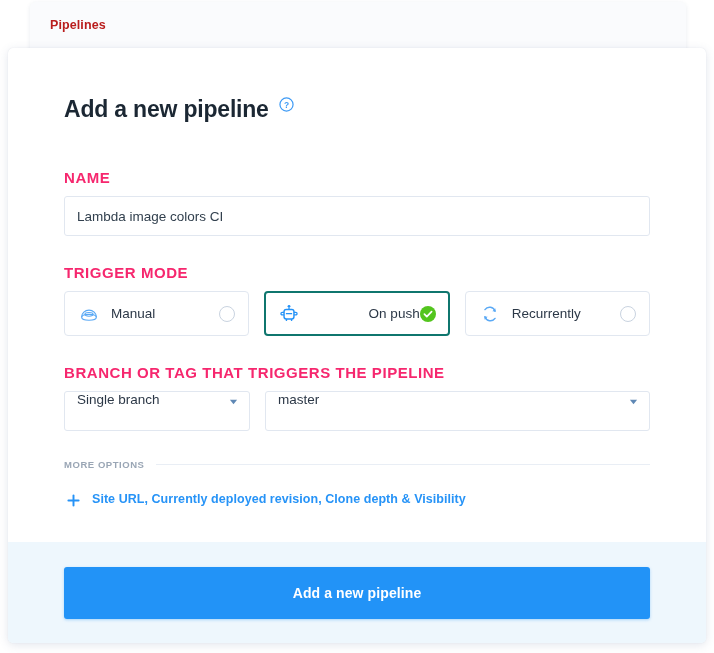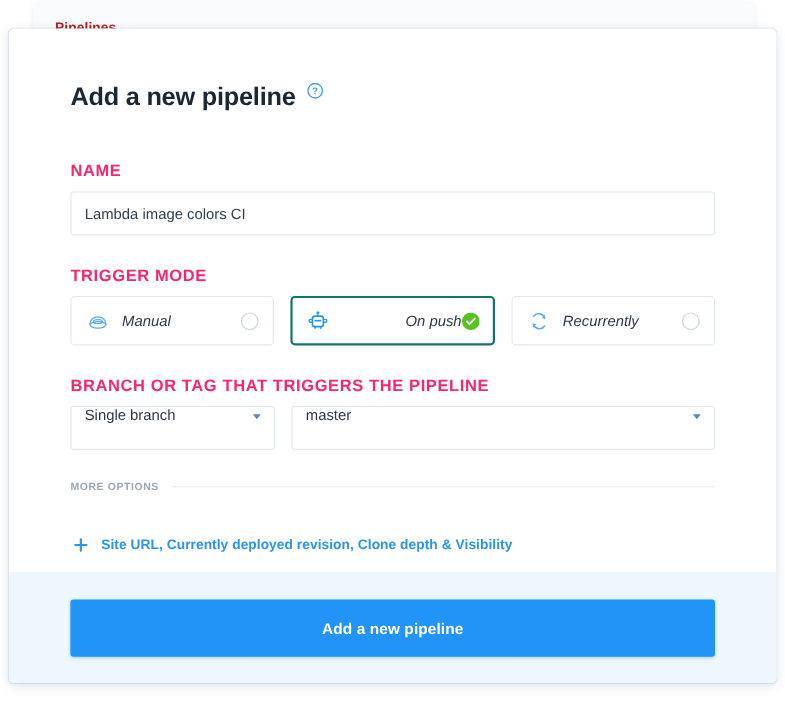--- a/index.html
+++ b/index.html
@@ -42,21 +42,21 @@
     color: #b91c1c;
     letter-spacing: .1px;
     padding: 4px 6px;
     cursor: pointer;
   }
 
   
   .front-card {
     position: absolute;
     left: 8px;
-    top: 26px;
+    top: 48px;
     width: 698px;
     height: 595px;
     background: #ffffff;
     border-radius: 5px;
     box-shadow: 0 2px 10px rgba(80,100,140,0.16), 0 0 1px rgba(80,100,140,0.18);
     overflow: hidden;
     display: flex;
     flex-direction: column;
   }
 
@@ -113,21 +113,20 @@
     font-family: "Liberation Sans", sans-serif;
     background: #fff;
     outline: none;
   }
   .text-input::placeholder { color: #a9b4c2; }
 
   
   .trigger-row {
     display: flex;
     gap: 15px;
-    font-style: italic;
   }
   .trigger-card {
     flex: 1;
     height: 45px;
     box-sizing: border-box;
     border: 1px solid #e1e7f0;
     border-radius: 4px;
     display: flex;
     align-items: center;
     padding: 0 13px;
@@ -209,21 +208,21 @@
   }
   .more-rule {
     flex: 1;
     height: 1px;
     background: #e9eef5;
   }
   .more-link-row {
     display: flex;
     align-items: center;
     gap: 12px;
-    margin-top: 40px;
+    margin-top: 22px;
   }
   .plus-icon {
     width: 13px; height: 13px; display:block; flex:none;
     margin-left: 3px;
     cursor: pointer;
   }
   .more-link {
     font-size: 12.5px;
     font-weight: 700;
     color: #2693f7;

